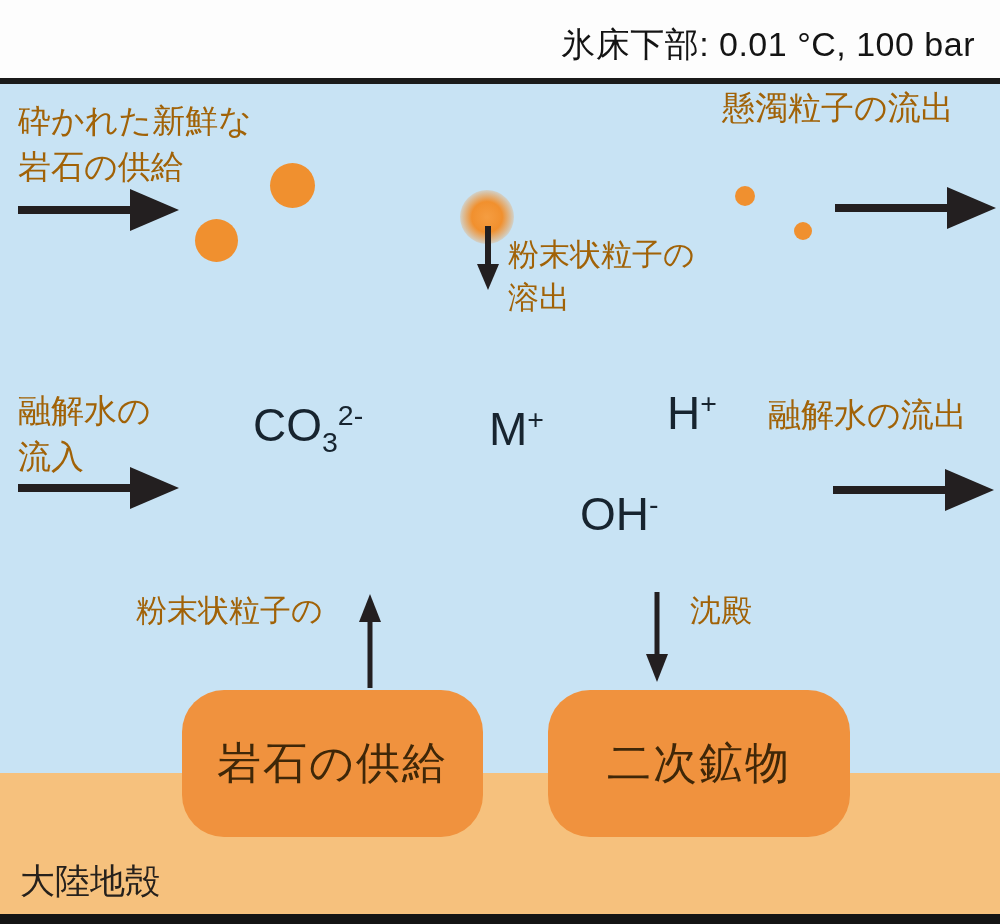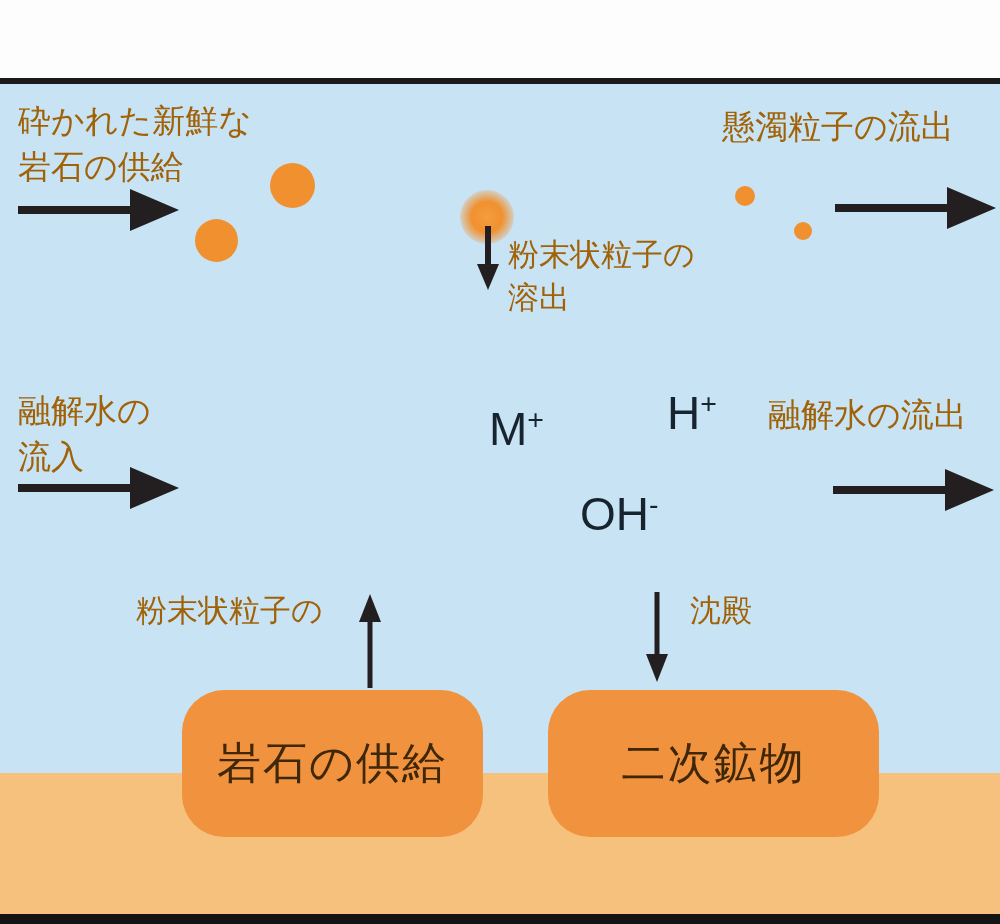--- a/index.html
+++ b/index.html
@@ -56,20 +56,21 @@
 <body>
 
 <div class="stage">
 
   <div class="top-strip"></div>
   <div class="divider"></div>
   <div class="water"></div>
   <div class="crust"></div>
   <div class="bottom-bar"></div>
 
+  <div class="header-text">氷床下部: 0.01 °C, 100 bar</div>
 
   <div class="label" style="left:18px; top:98px;">砕かれた新鮮な
 岩石の供給</div>
   <div class="arrow" style="left:18px; top:188px;">
     <svg width="162" height="44" viewBox="0 0 162 44">
       <rect class="arrow-fill" x="0" y="18" width="118" height="8"></rect>
       <polygon class="arrow-fill" points="112,1 161,22 112,43"></polygon>
     </svg>
   </div>
   <div class="particle" style="left:270px; top:163px; width:45px; height:45px;"></div>
@@ -78,21 +79,21 @@
   <div class="particle-fuzzy" style="left:460px; top:190px; width:54px; height:54px;"></div>
   <div class="arrow" style="left:476px; top:226px;">
     <svg width="24" height="64" viewBox="0 0 24 64">
       <rect class="arrow-fill" x="9" y="0" width="6" height="42"></rect>
       <polygon class="arrow-fill" points="12,64 1,38 23,38"></polygon>
     </svg>
   </div>
   <div class="label label-small" style="left:508px; top:234px;">粉末状粒子の
 溶出</div>
 
-  <div class="label" style="left:722px; top:104px;">懸濁粒子の流出</div>
+  <div class="label" style="left:722px; top:85px;">懸濁粒子の流出</div>
   <div class="particle" style="left:735px; top:186px; width:20px; height:20px;"></div>
   <div class="particle" style="left:794px; top:222px; width:18px; height:18px;"></div>
   <div class="arrow" style="left:835px; top:186px;">
     <svg width="162" height="44" viewBox="0 0 162 44">
       <rect class="arrow-fill" x="0" y="18" width="118" height="8"></rect>
       <polygon class="arrow-fill" points="112,1 161,22 112,43"></polygon>
     </svg>
   </div>
 
   <div class="label" style="left:18px; top:388px;">融解水の
@@ -105,20 +106,21 @@
   </div>
 
   <div class="label" style="left:768px; top:392px;text-align:center;">融解水の流出</div>
   <div class="arrow" style="left:833px; top:468px;">
     <svg width="162" height="44" viewBox="0 0 162 44">
       <rect class="arrow-fill" x="0" y="18" width="118" height="8"></rect>
       <polygon class="arrow-fill" points="112,1 161,22 112,43"></polygon>
     </svg>
   </div>
 
+  <div class="ion" style="left:253px; top:398px;"><span>CO</span><sub>3</sub><sup>2-</sup></div>
   <div class="ion" style="left:489px; top:402px;"><span>M</span><sub></sub><sup>+</sup></div>
   <div class="ion" style="left:667px; top:386px;"><span>H</span><sub></sub><sup>+</sup></div>
   <div class="ion" style="left:580px; top:487px;"><span>OH</span><sub></sub><sup>-</sup></div>
 
   <div class="label label-small" style="left:136px; top:590px;">粉末状粒子の</div>
   <div class="arrow" style="left:357px; top:594px;">
     <svg width="26" height="94" viewBox="0 0 26 94">
       <rect class="arrow-fill" x="10.5" y="22" width="5" height="72"></rect>
       <polygon class="arrow-fill" points="13,0 2,28 24,28"></polygon>
     </svg>
@@ -128,18 +130,19 @@
     <svg width="26" height="90" viewBox="0 0 26 90">
       <rect class="arrow-fill" x="10.5" y="0" width="5" height="66"></rect>
       <polygon class="arrow-fill" points="13,90 2,62 24,62"></polygon>
     </svg>
   </div>
   <div class="label label-small" style="left:690px; top:590px;">沈殿</div>
 
   <div class="mineral-box" style="left:182px; top:690px;">
     <span class="box-label">岩石の供給</span>
   </div>
-  <div class="mineral-box" style="left:548px; top:690px; width:331px;">
+  <div class="mineral-box" style="left:548px; top:690px; width:302px;">
     <span class="box-label">二次鉱物</span>
   </div>
 
+  <div class="crust-label">大陸地殻</div>
 
 </div>
 
 </body></html>

